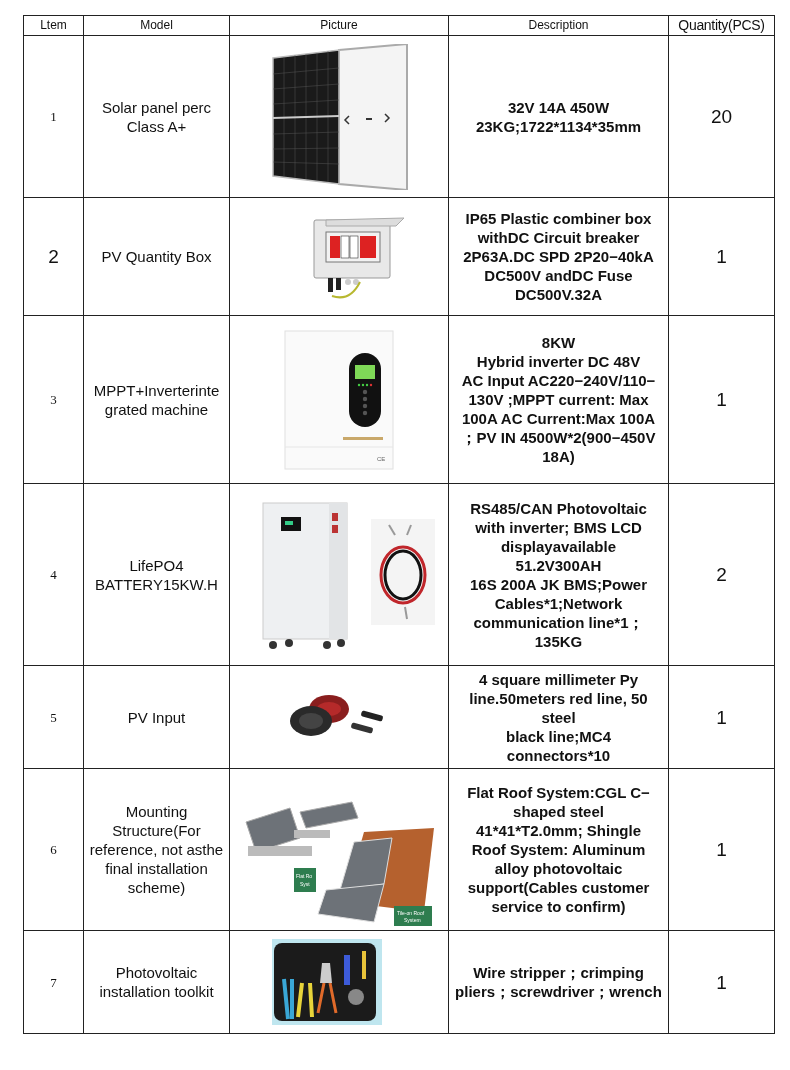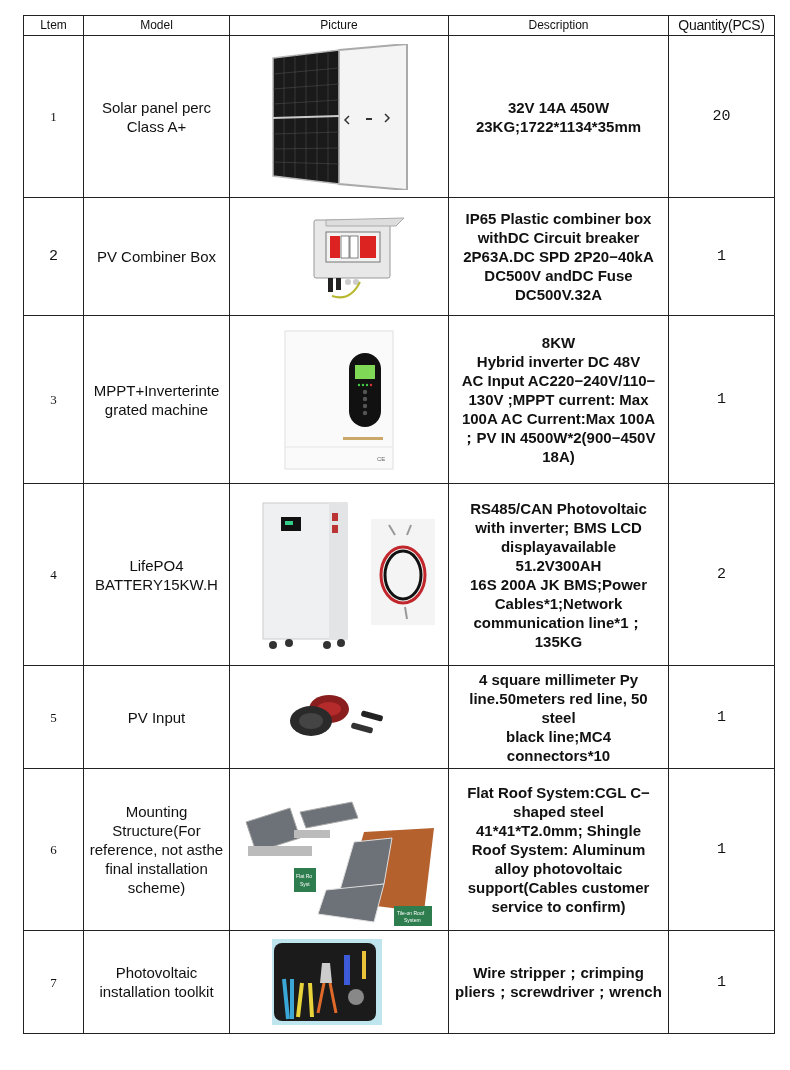--- a/index.html
+++ b/index.html
@@ -2,21 +2,21 @@
 <html><head>
 <meta charset="utf-8">
 <style>
   html,body{margin:0;padding:0;background:#fff;}
   body{width:790px;height:1070px;position:relative;overflow:hidden;font-family:"Liberation Sans",sans-serif;color:#111;}
   table{position:absolute;left:23px;top:15px;border-collapse:collapse;table-layout:fixed;width:751px;}
   td,th{border:1.5px solid #222;text-align:center;vertical-align:middle;padding:0 4px;font-size:15px;line-height:19px;font-weight:normal;}
   th{height:19px;font-size:12px;}
   th.qty{font-size:14px;padding:0 1px;letter-spacing:-0.3px;}
   td.num{font-family:"Liberation Serif",serif;font-size:13px;}
-  td.num.sans{font-family:Liberation Mono, monospace;font-size:15px;}
+  td.num.sans{font-family:Liberation Sans, sans-serif;font-size:19px;}
   td.pic{padding:0;position:relative;}
   .desc-line{display:block;font-weight:bold;}
 </style>
 </head>
 <body>
 
 <table>
   <colgroup>
     <col style="width:60px">
       <col style="width:146px">
@@ -63,21 +63,21 @@
       </td>
       <td>
         <span class="desc-line">32V 14A 450W</span>
         <span class="desc-line">23KG;1722*1134*35mm</span>
       </td>
       <td class="num sans">20</td>
     </tr>
 
     <tr style="height:118px">
       <td class="num sans">2</td>
-      <td>PV Combiner Box</td>
+      <td>PV Quantity Box</td>
       <td class="pic">
         <svg width="100" height="90" viewBox="0 0 100 90" style="display:block;margin:0 auto 0 80px">
           <rect x="4" y="8" width="76" height="58" rx="2" fill="#e8e8e8" stroke="#999"></rect>
           <polygon points="16,8 94,6 86,14 16,14" fill="#ddd" stroke="#aaa"></polygon>
           <rect x="16" y="20" width="54" height="30" fill="#f2f2f2" stroke="#777"></rect>
           <rect x="20" y="24" width="10" height="22" fill="#d22"></rect>
           <rect x="31" y="24" width="8" height="22" fill="#fff" stroke="#333" stroke-width="0.6"></rect>
           <rect x="40" y="24" width="8" height="22" fill="#fff" stroke="#333" stroke-width="0.6"></rect>
           <rect x="50" y="24" width="16" height="22" fill="#d22"></rect>
           <rect x="18" y="66" width="5" height="14" fill="#222"></rect>

